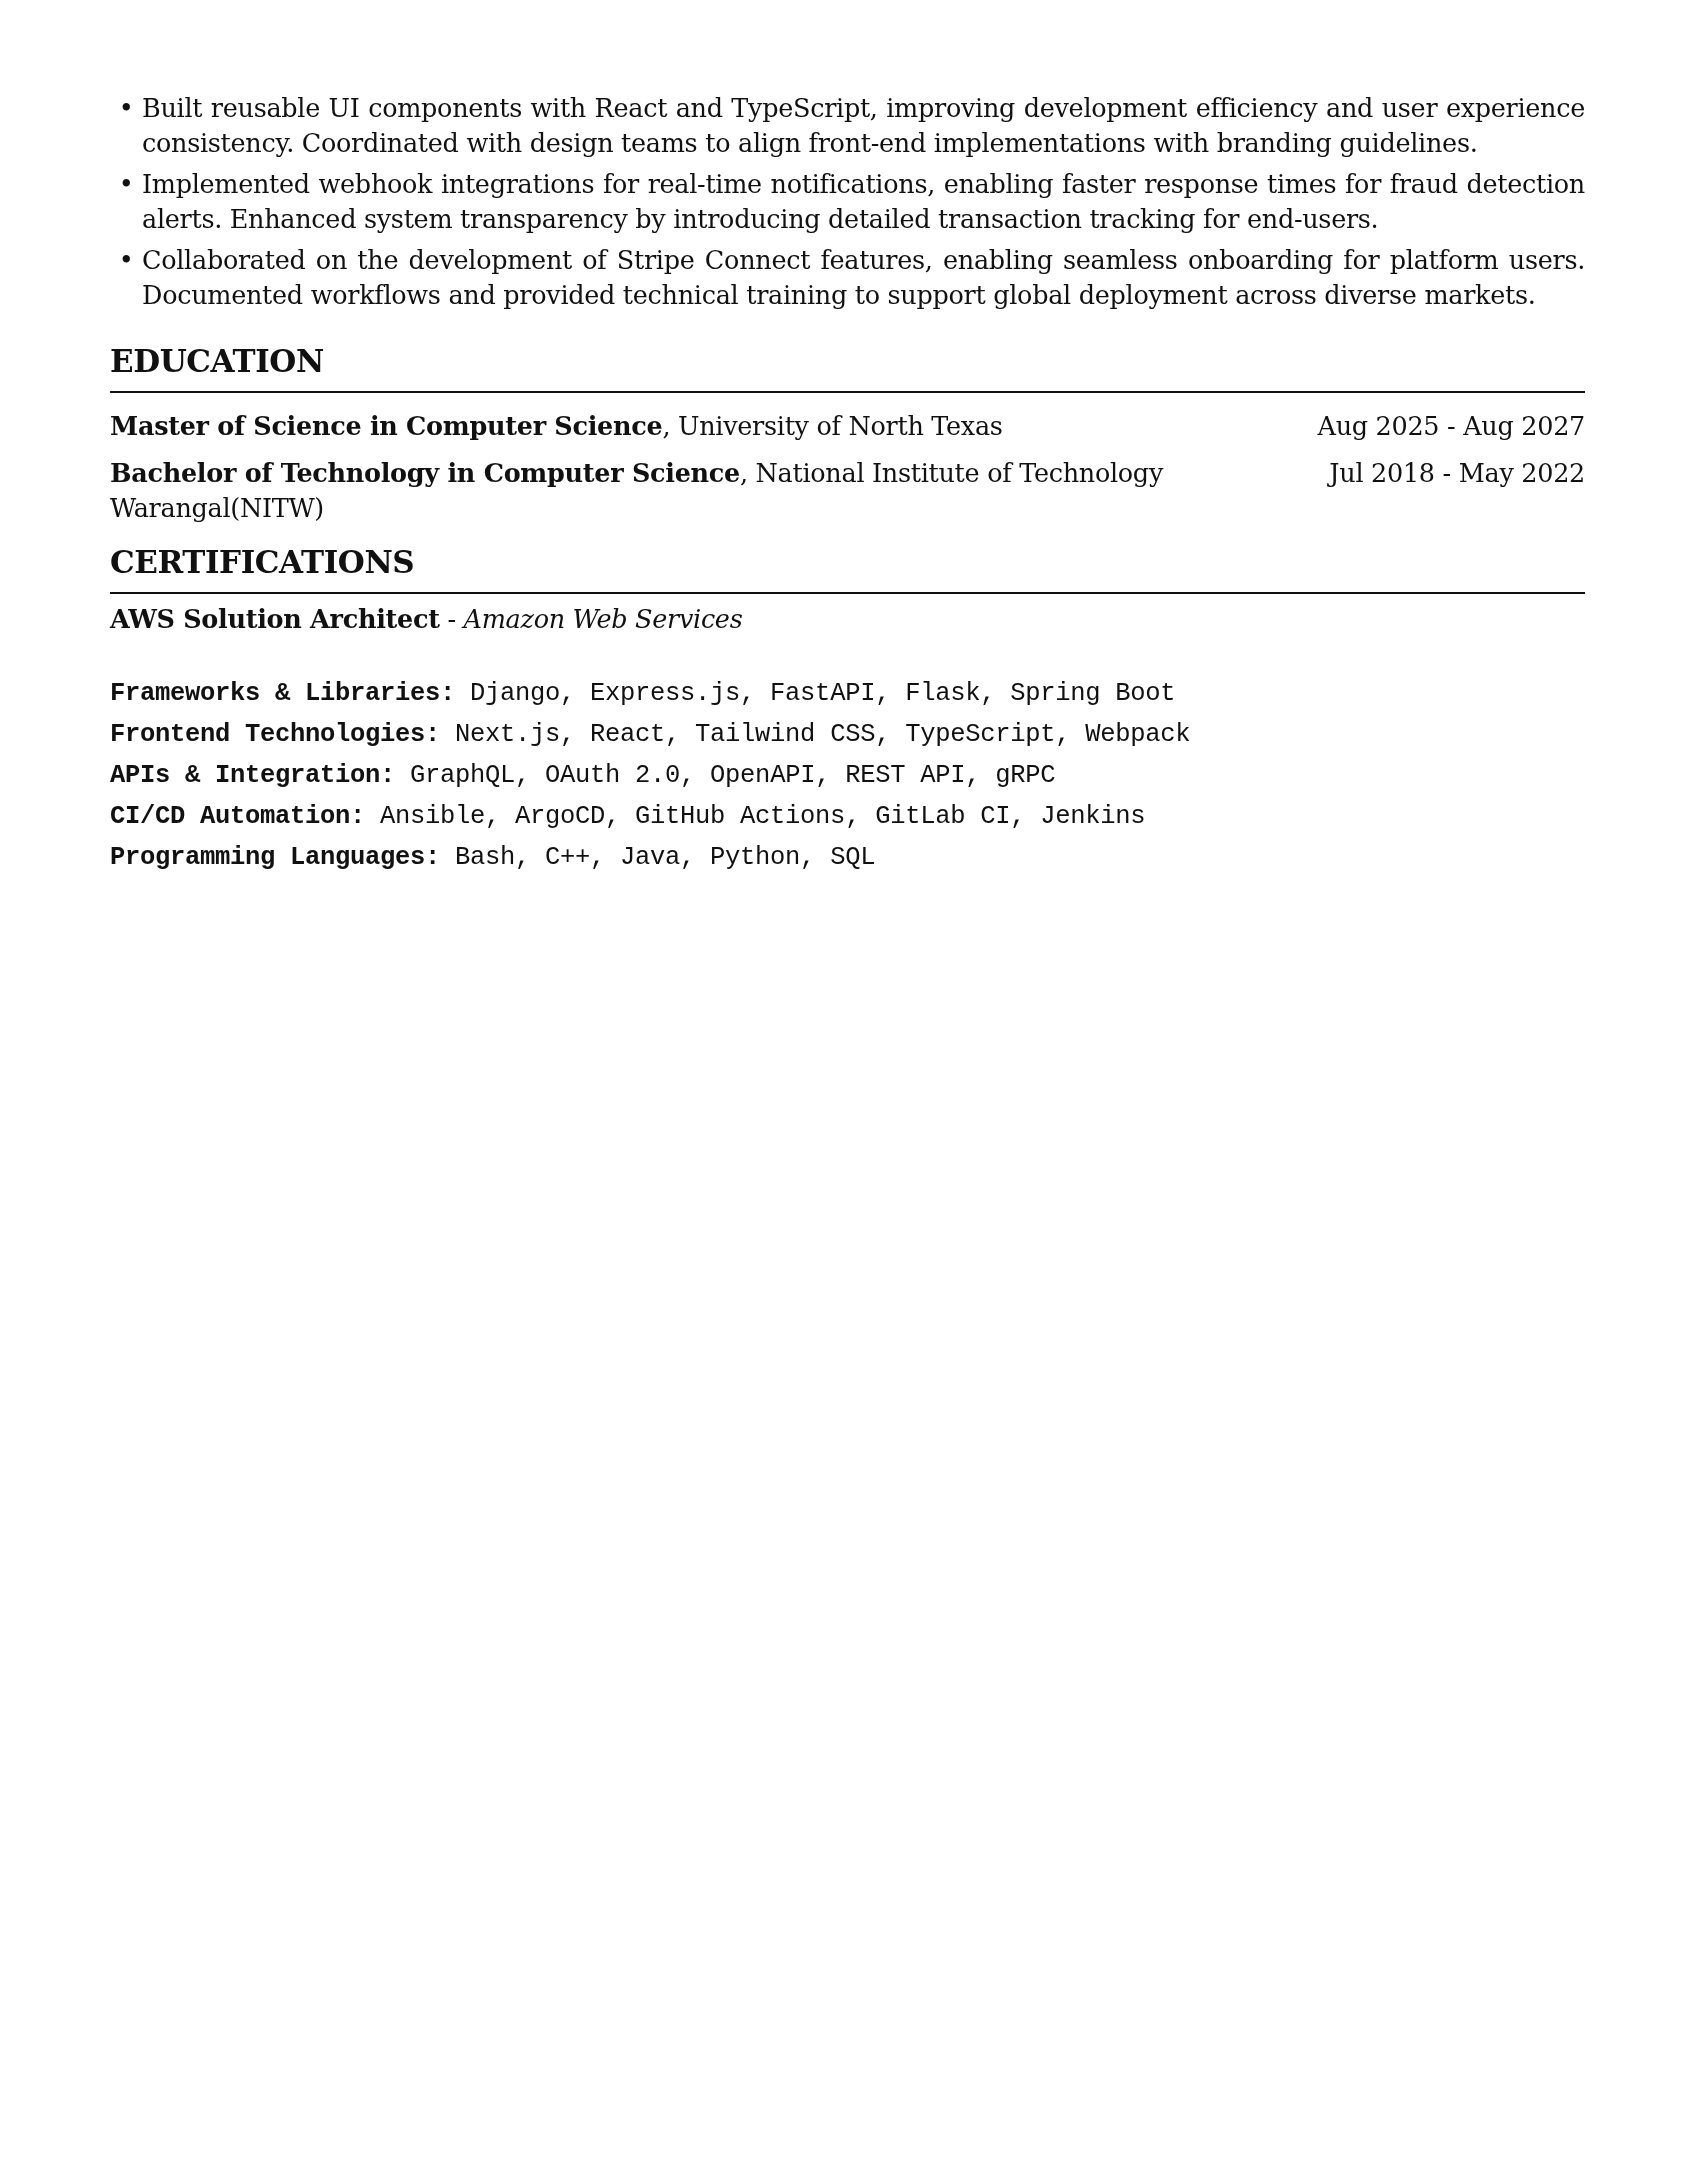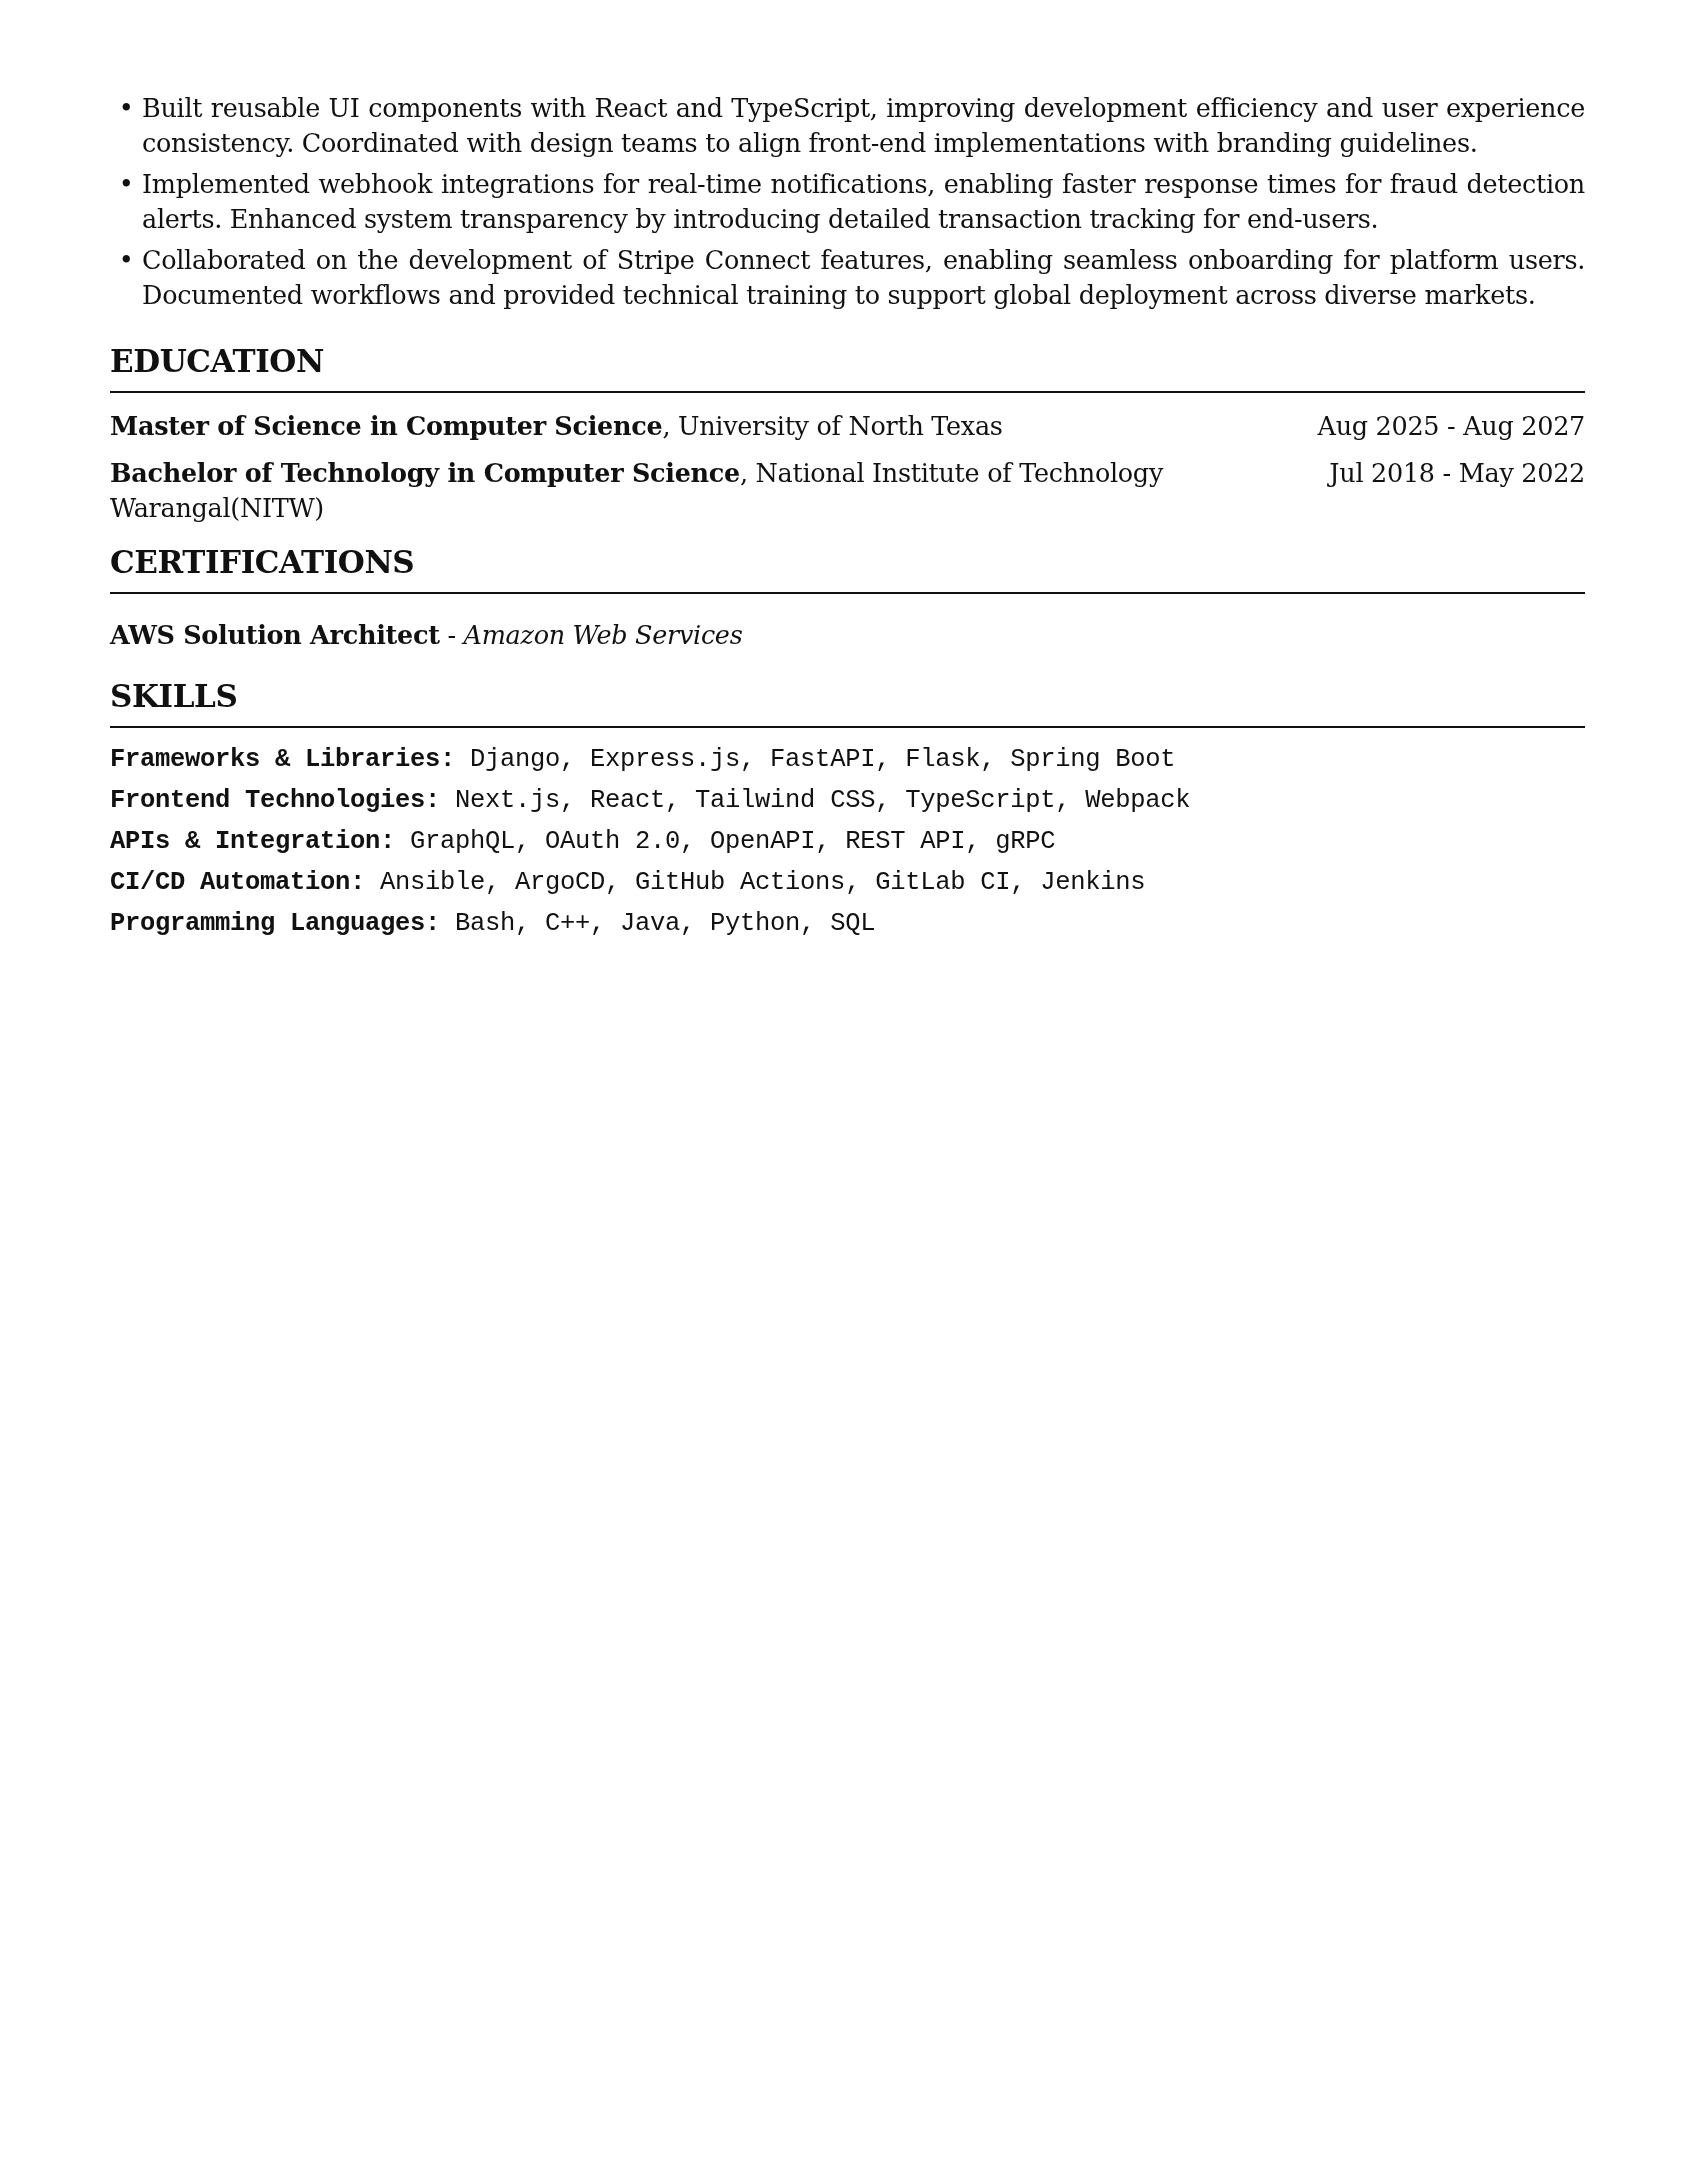--- a/index.html
+++ b/index.html
@@ -121,29 +121,28 @@
         <div class="edu-left">
           <span class="b">Bachelor of Technology in Computer Science</span><span>, </span><span>National Institute of Technology Warangal(NITW)</span>
         </div>
         <div class="edu-right">Jul 2018 - May 2022</div>
       </div>
     </div>
   </section>
 
   <section class="section" style="margin-top:17.6px;">
     <h2 class="section-title">CERTIFICATIONS</h2>
-    <div class="section-body" style="padding-top:24px;">
+    <div class="section-body" style="padding-top:8px;">
       <div class="cert-row">
         <span class="b">AWS Solution Architect</span><span> - </span><span class="i">Amazon Web Services</span>
       </div>
     </div>
   </section>
 
   <section class="section" style="margin-top:24.6px;">
-    <h2 class="section-title">SKILLS</h2>
     <div class="section-body" style="padding-top:14px;">
       <div class="skill-row">
         <span class="b">Frameworks &amp; Libraries:</span><span> Django, Express.js, FastAPI, Flask, Spring Boot</span>
       </div>
       <div class="skill-row">
         <span class="b">Frontend Technologies:</span><span> Next.js, React, Tailwind CSS, TypeScript, Webpack</span>
       </div>
       <div class="skill-row">
         <span class="b">APIs &amp; Integration:</span><span> GraphQL, OAuth 2.0, OpenAPI, REST API, gRPC</span>
       </div>

